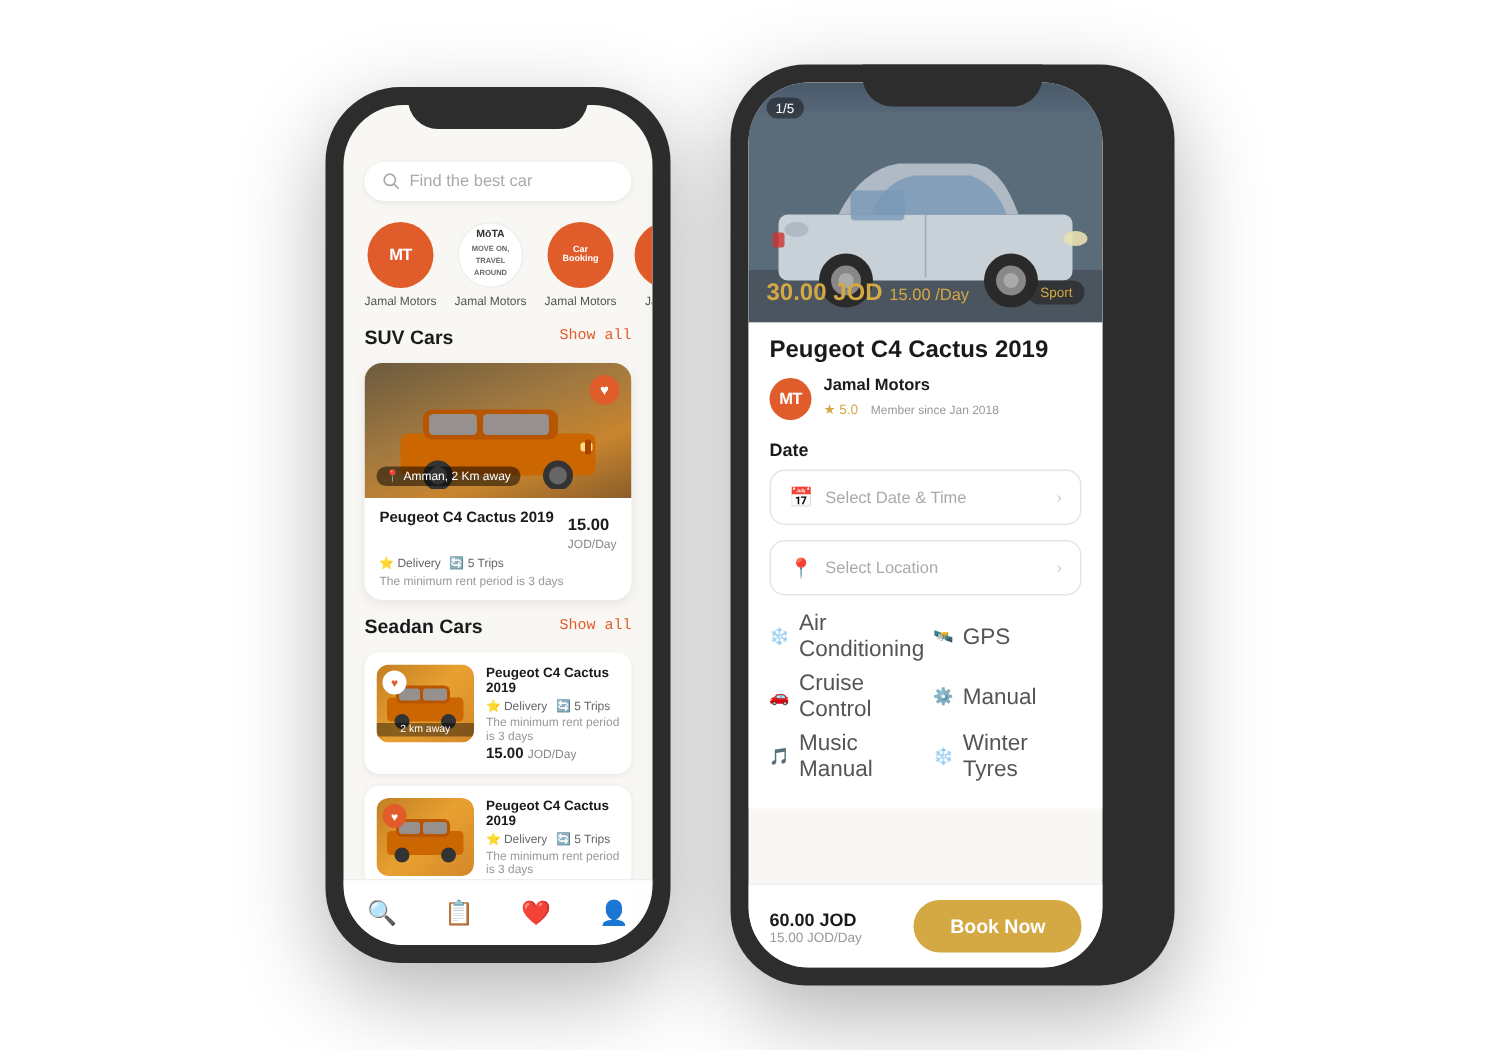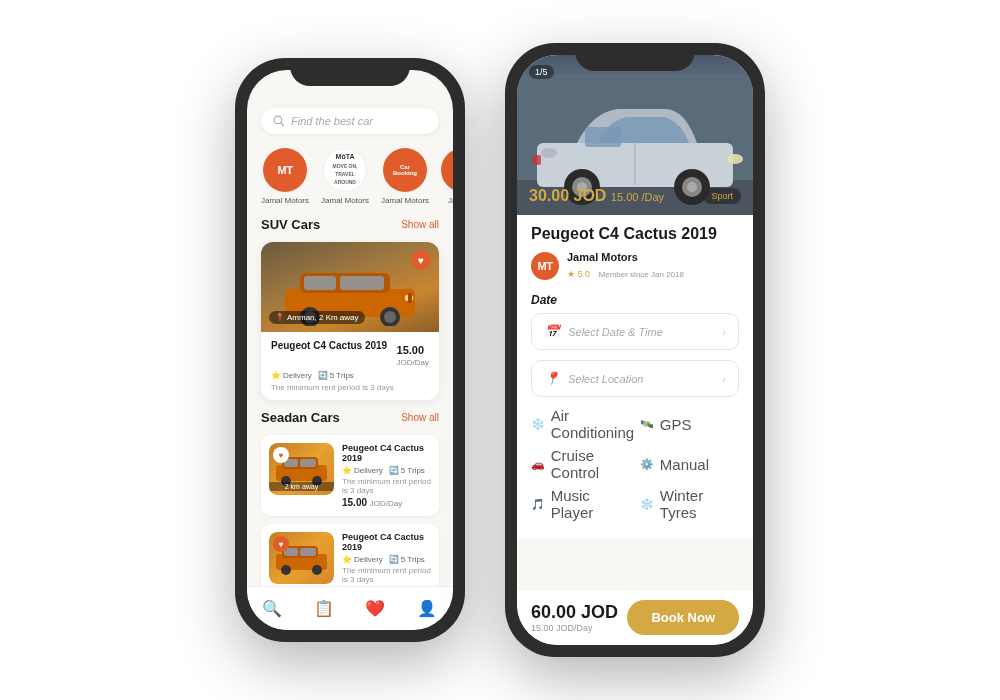--- a/index.html
+++ b/index.html
@@ -52,21 +52,21 @@
     .phone-1 {
       width: 230px;
     }
     .phone-1 .phone-inner {
       width: 206px;
       height: 560px;
     }
 
     
     .phone-2 {
-      width: 260px;
+      width: 296px;
     }
     .phone-2 .phone-inner {
       width: 236px;
       height: 590px;
     }
 
     
     .p1-content {
       padding-top: 30px;
       height: 100%;
@@ -75,21 +75,20 @@
 
     .p1-search {
       margin: 8px 14px 14px;
       background: #fff;
       border-radius: 20px;
       padding: 7px 12px;
       display: flex;
       align-items: center;
       gap: 6px;
       box-shadow: 0 1px 4px rgba(0,0,0,0.08);
-      font-style: italic;
     }
 
     .search-icon-sm {
       width: 12px;
       height: 12px;
       color: #aaa;
     }
 
     .p1-search span {
       font-size: 11px;
@@ -106,20 +105,21 @@
 
     .section-title {
       font-size: 13px;
       font-weight: 700;
       color: #1a1a1a;
     }
 
     .show-all {
       font-size: 10px;
       color: #e05c2a;
+      font-family: Liberation Mono, monospace;
     }
 
     
     .stores-section {
       margin-bottom: 12px;
     }
 
     .stores-row {
       display: flex;
       gap: 12px;
@@ -393,21 +393,21 @@
       position: relative;
     }
 
     .hero-overlay {
       position: absolute;
       bottom: 10px;
       left: 12px;
       right: 12px;
       display: flex;
       justify-content: space-between;
-      align-items: center;
+      align-items: flex-start;
     }
 
     .hero-price {
       color: #d4a843;
       font-size: 16px;
       font-weight: 800;
     }
 
     .hero-price-day {
       color: #d4a843;
@@ -477,21 +477,20 @@
       color: #d4a843;
     }
 
     .dealer-info .dealer-since {
       font-size: 8px;
       color: #999;
     }
 
     .form-section {
       margin-bottom: 10px;
-      font-style: italic;
     }
 
     .form-label {
       font-size: 12px;
       font-weight: 700;
       color: #1a1a1a;
       margin-bottom: 6px;
     }
 
     .form-field {
@@ -560,21 +559,21 @@
       background: #fff;
       border-top: 1px solid #f0f0f0;
       padding: 10px 14px;
       display: flex;
       align-items: center;
       justify-content: space-between;
       border-radius: 0 0 40px 40px;
     }
 
     .total-price {
-      font-size: 18px;
+      font-size: 12px;
       font-weight: 800;
       color: #1a1a1a;
     }
 
     .total-per-day {
       font-size: 9px;
       color: #999;
     }
 
     .book-btn {
@@ -884,21 +883,21 @@
               <div class="equipment-item">
                 <span class="equip-icon">🚗</span>
                 <span class="equip-label">Cruise Control</span>
               </div>
               <div class="equipment-item">
                 <span class="equip-icon">⚙️</span>
                 <span class="equip-label">Manual</span>
               </div>
               <div class="equipment-item">
                 <span class="equip-icon">🎵</span>
-                <span class="equip-label">Music Player</span>
+                <span class="equip-label">Music Manual</span>
               </div>
               <div class="equipment-item">
                 <span class="equip-icon">❄️</span>
                 <span class="equip-label">Winter Tyres</span>
               </div>
             </div>
           </div>
 
         </div>
 

